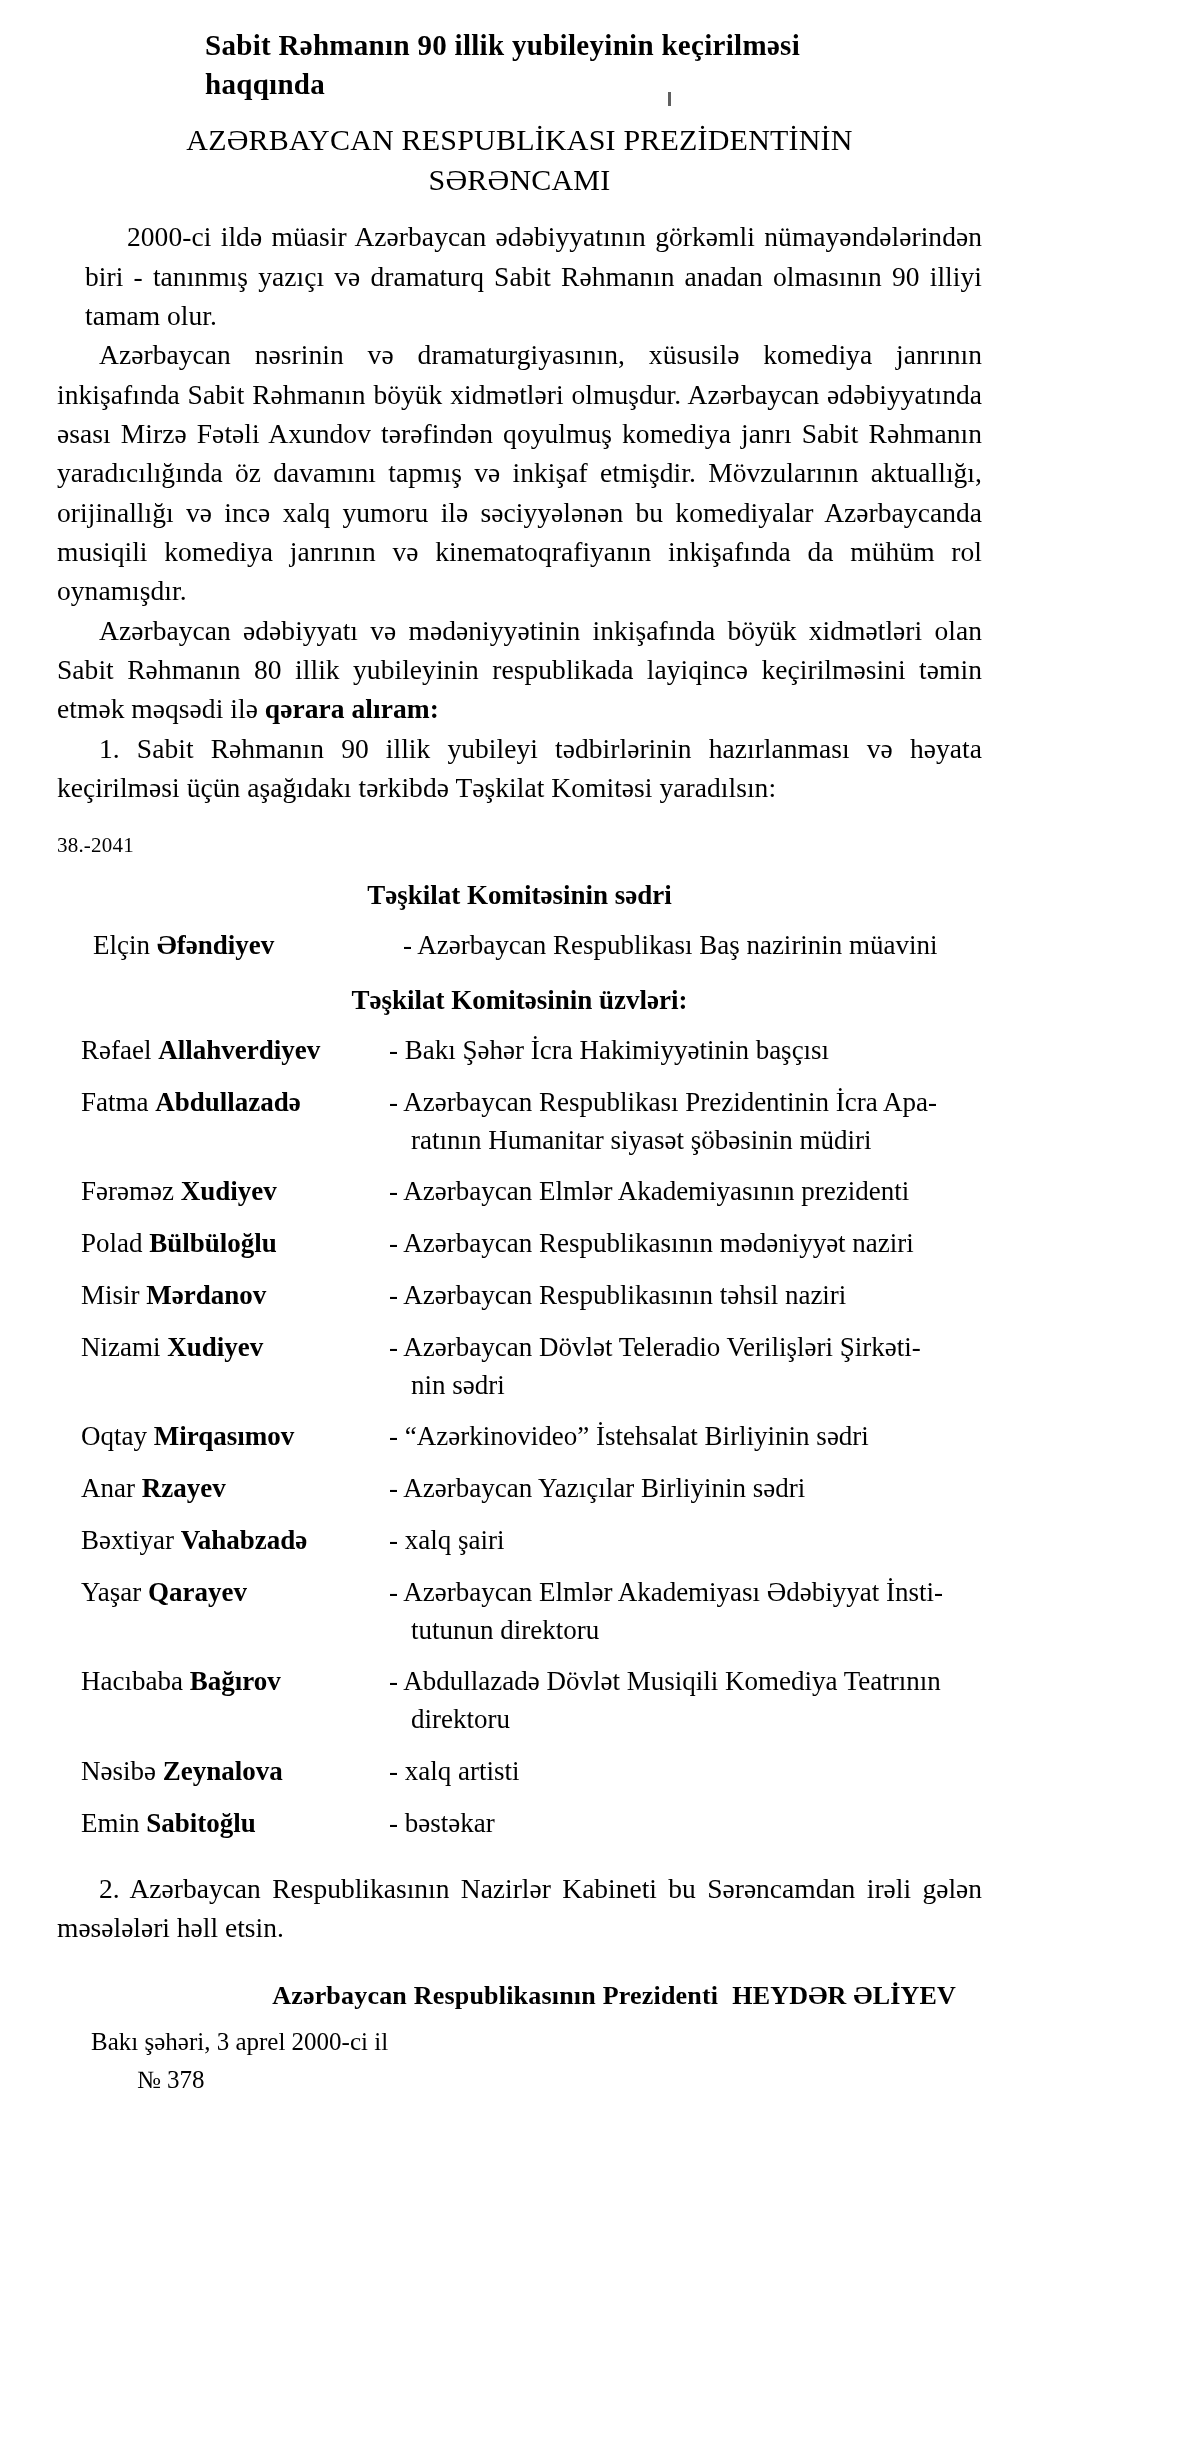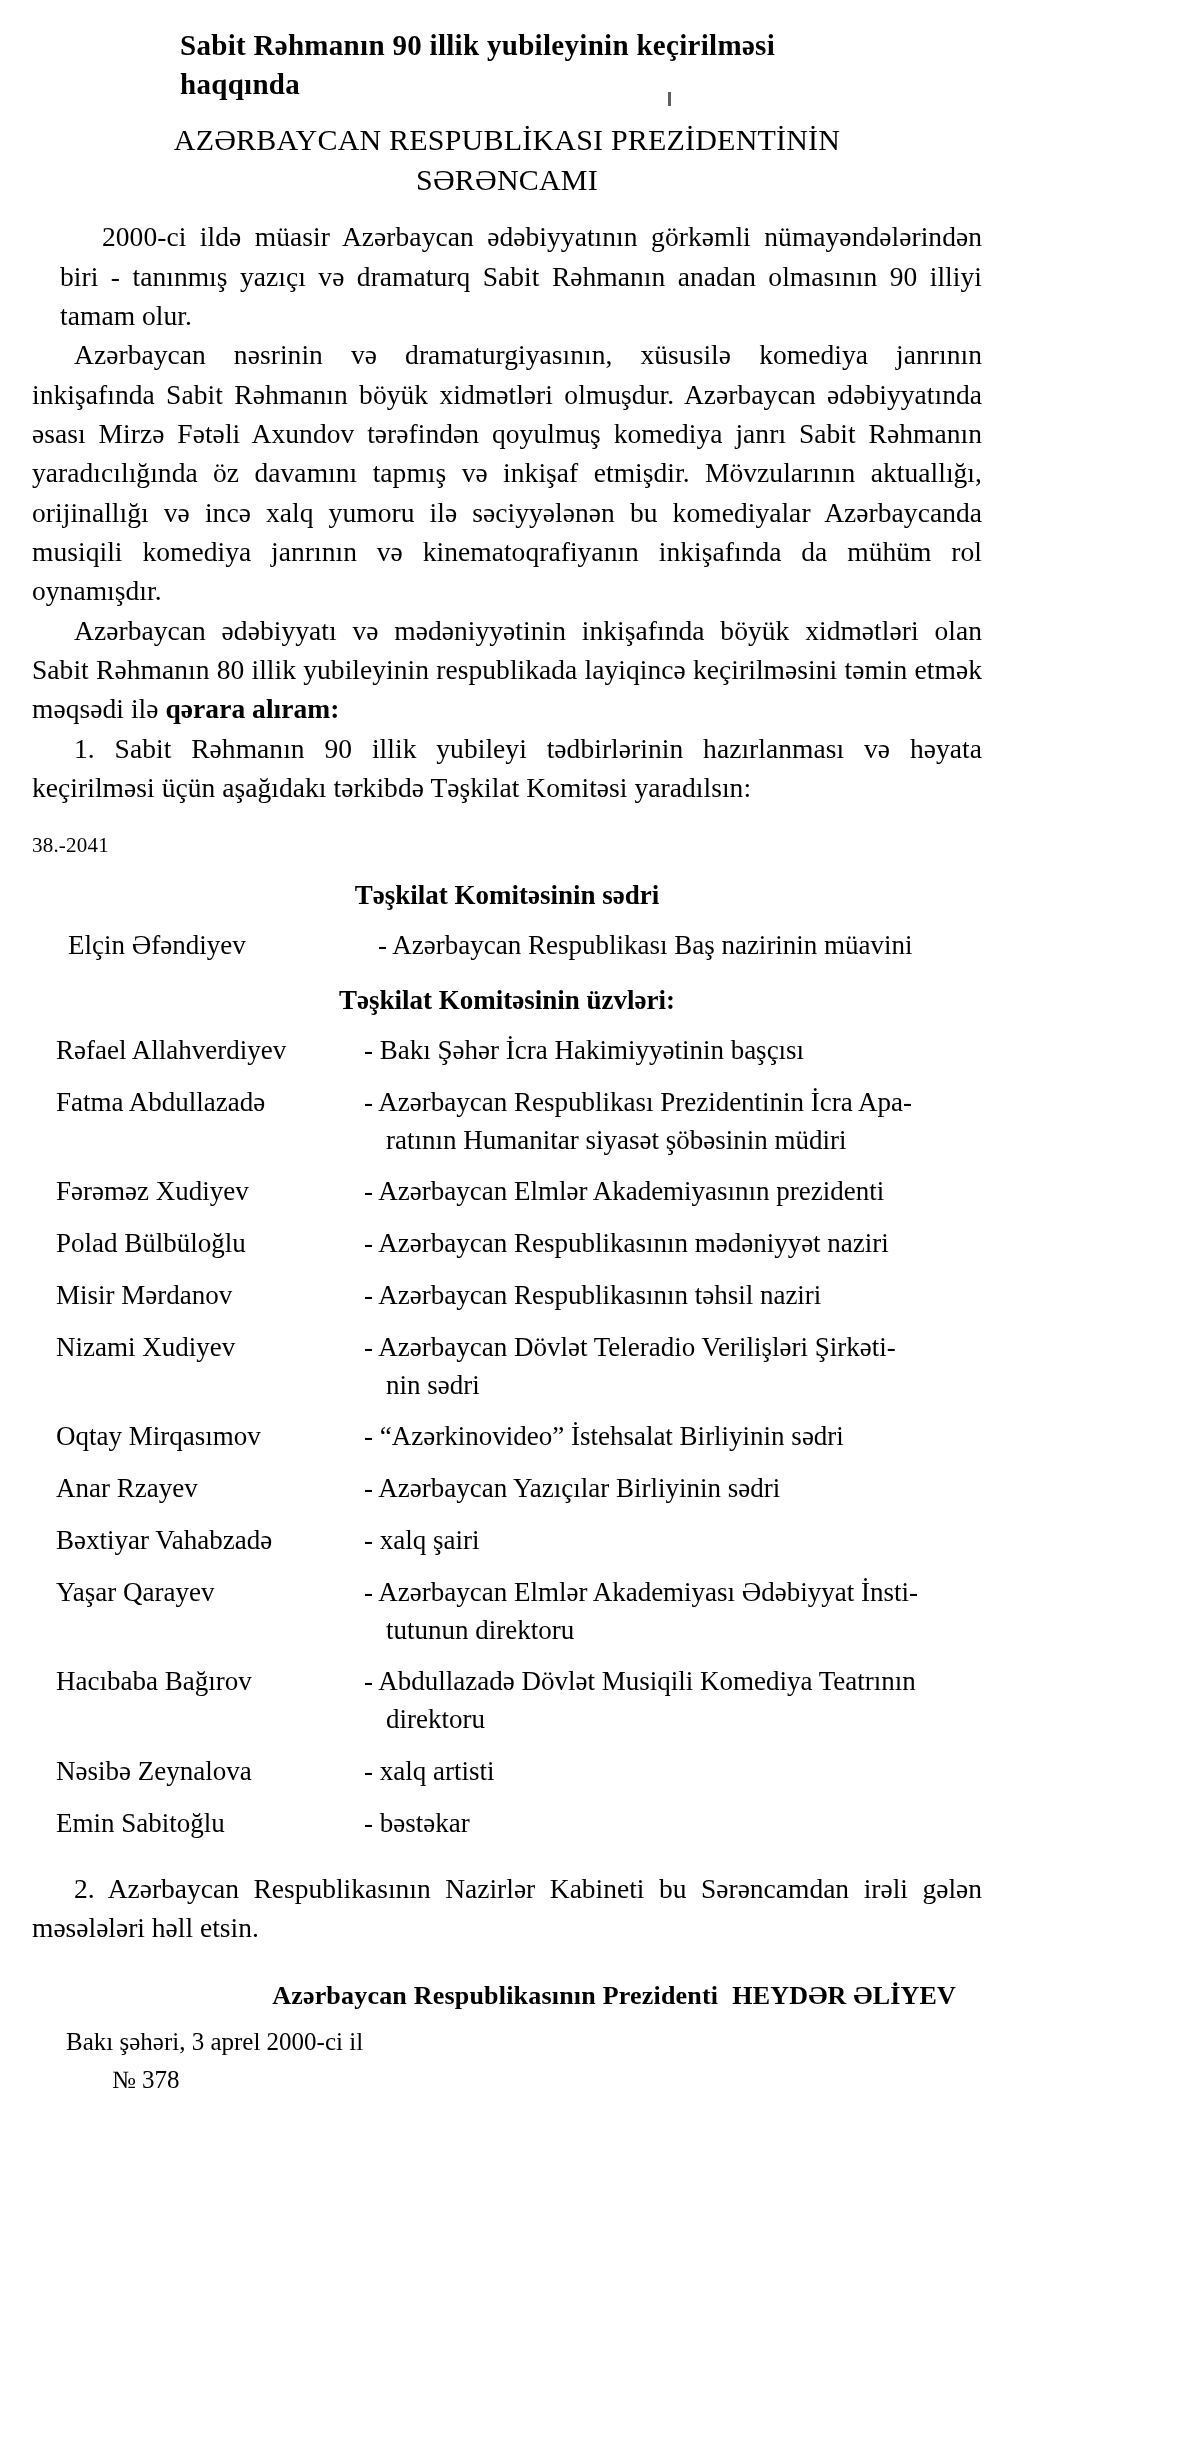--- a/index.html
+++ b/index.html
@@ -11,21 +11,21 @@
     width: 1193px;
     min-height: 2440px;
     font-family: "Liberation Serif", serif;
     color: #000000;
   }
   .page {
     position: relative;
     width: 1044px;
     min-height: 2440px;
     box-sizing: border-box;
-    padding: 26px 62px 20px 32px;
+    padding: 26px 62px 20px 57px;
   }
   .doc-title {
     font-family: "Liberation Serif", serif;
     font-weight: bold;
     font-size: 29px;
     line-height: 1.35;
     text-align: left;
     margin: 0 0 6px 0;
     padding: 0 96px 0 148px;
     letter-spacing: 0.3px;
@@ -75,21 +75,21 @@
   .person-name {
     width: 330px;
     flex: 0 0 330px;
     font-size: 27px;
     line-height: 1.4;
     padding-left: 24px;
     box-sizing: border-box;
     white-space: nowrap;
   }
   .person-name .sur {
-    font-weight: normal;
+    font-weight: bold;
     margin-top: 44px;
   }
   .person-role {
     flex: 1 1 auto;
     font-size: 27px;
     line-height: 1.4;
     padding-left: 2px;
   }
   .person-role .cont {
     display: block;

